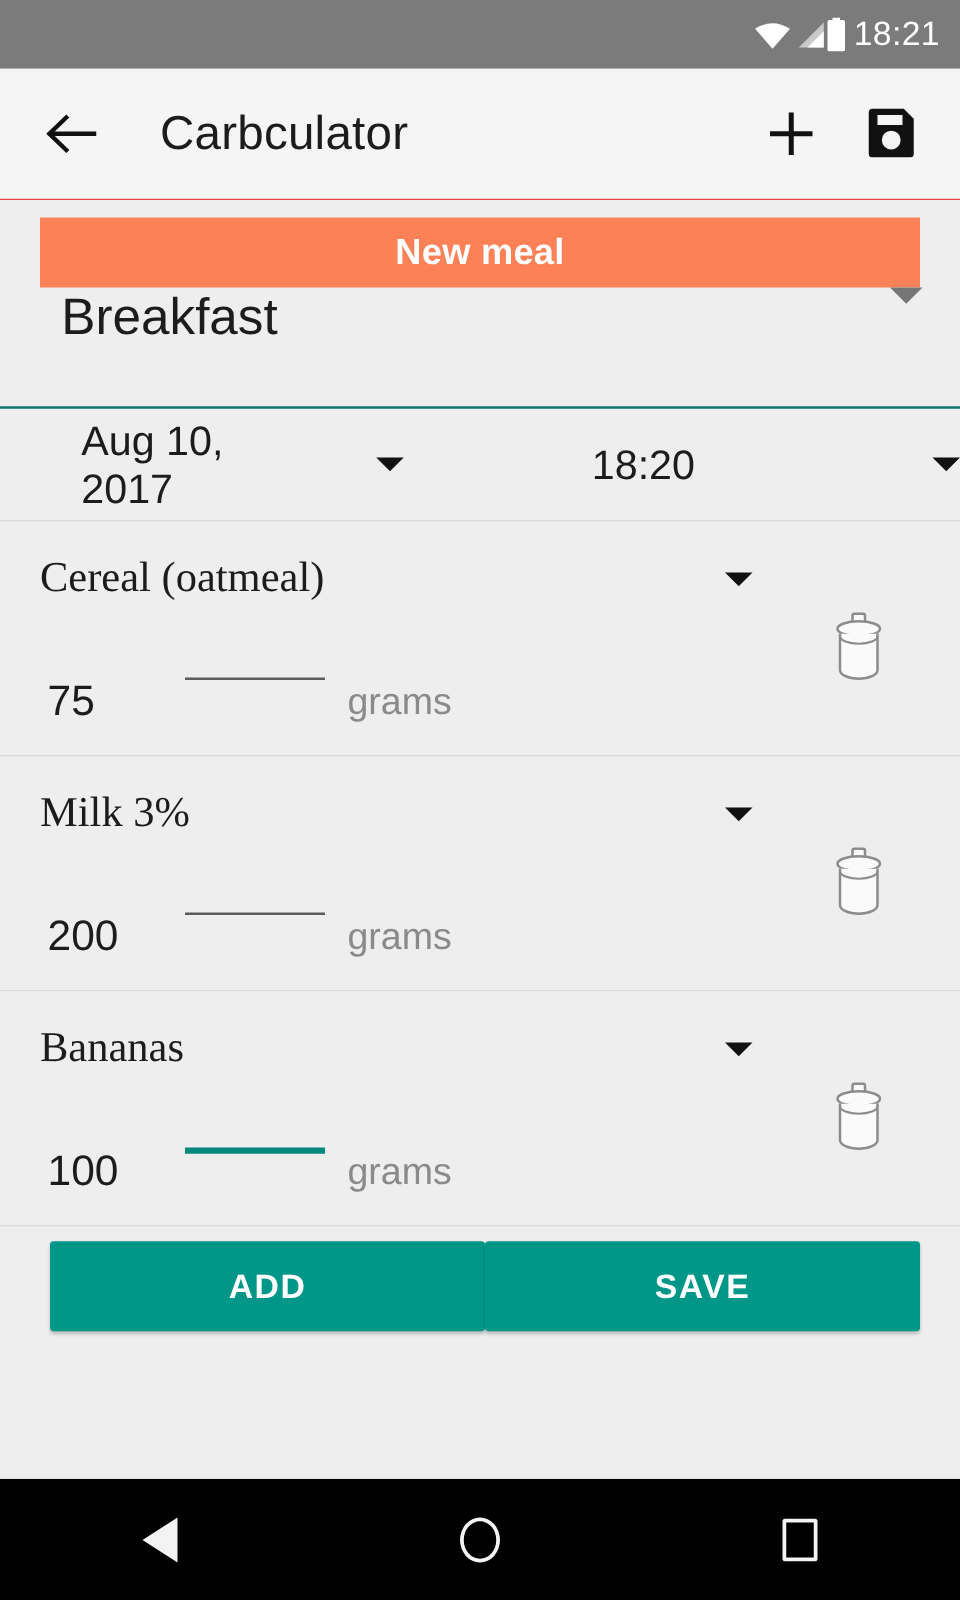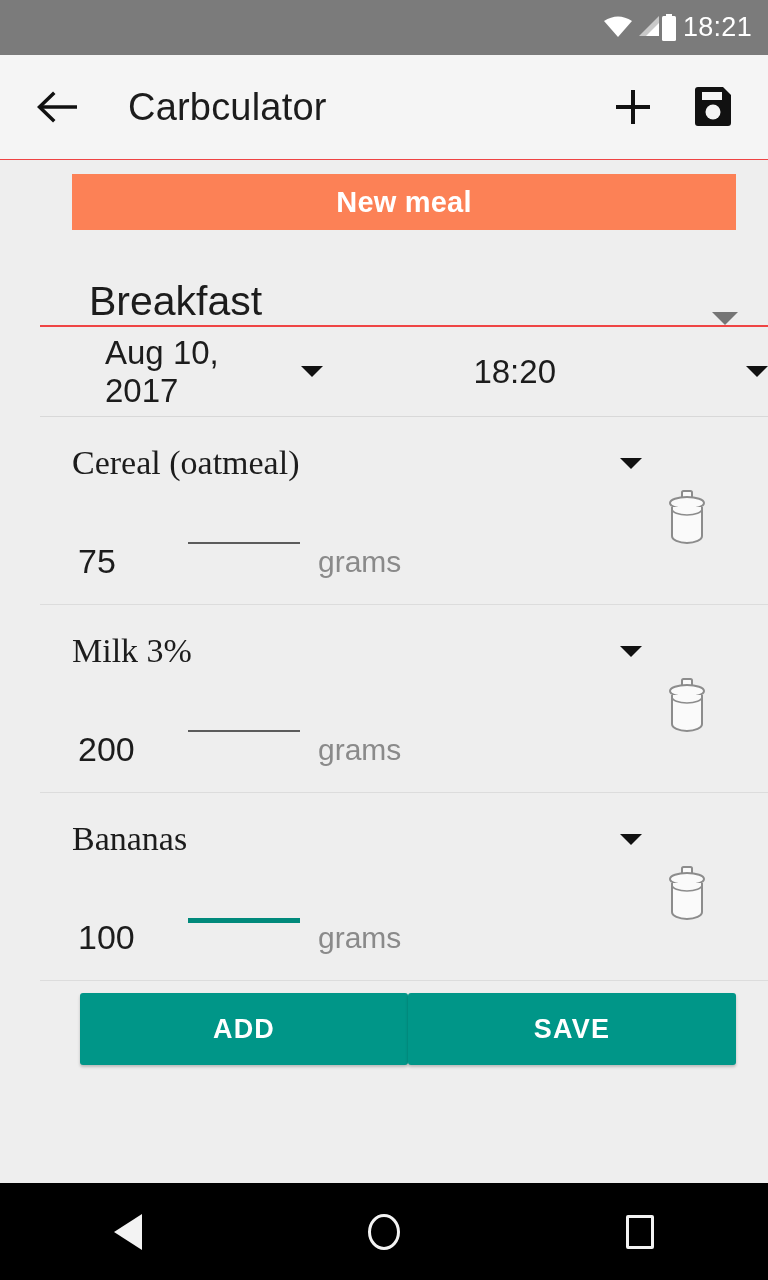--- a/index.html
+++ b/index.html
@@ -26,20 +26,21 @@
     height: 55px;
     background: #7b7b7b;
     display: flex;
     align-items: center;
     justify-content: flex-end;
     padding-right: 16px;
     flex: 0 0 auto;
   }
   .status-icons {
     display: flex;
+    align-items: center;
     gap: 0;
   }
   .wifi-icon { width: 30px; height: 24px; position: relative; }
   .wifi-icon svg { display: block; }
   .signal-icon { width: 28px; height: 24px; }
   .battery-icon { width: 16px; height: 28px; }
   .status-time {
     color: #ffffff;
     font-size: 27px;
     font-weight: 400;
@@ -84,21 +85,20 @@
   }
   .plus-icon::before { left: 0; top: 15px; width: 34px; height: 4px; }
   .plus-icon::after  { top: 0; left: 15px; width: 4px; height: 34px; }
 
   
   .content {
     flex: 1 1 auto;
     background: #eeeeee;
     overflow: hidden;
     position: relative;
-    margin-left: 40px;
   }
 
   
   .banner-wrap { padding: 14px 32px 0 32px; }
   .new-meal-banner {
     height: 56px;
     background: #fc8156;
     display: flex;
     align-items: center;
     justify-content: center;
@@ -108,23 +108,23 @@
     color: #ffffff;
     font-size: 29px;
     font-weight: bold;
     letter-spacing: 0.2px;
   }
 
   
   .meal-type-row {
     height: 97px;
     display: flex;
-    align-items: flex-end;
+    align-items: flex-start;
     padding: 0 30px 0 49px;
-    border-bottom: 2px solid #ef4444;
+    border-bottom: 2px solid #0f766e;
     cursor: pointer;
   }
   .meal-type-label {
     font-size: 41px;
     color: #1c1c1c;
     flex: 1 1 auto;
     font-weight: 400;
   }
   .caret {
     width: 0; height: 0;

